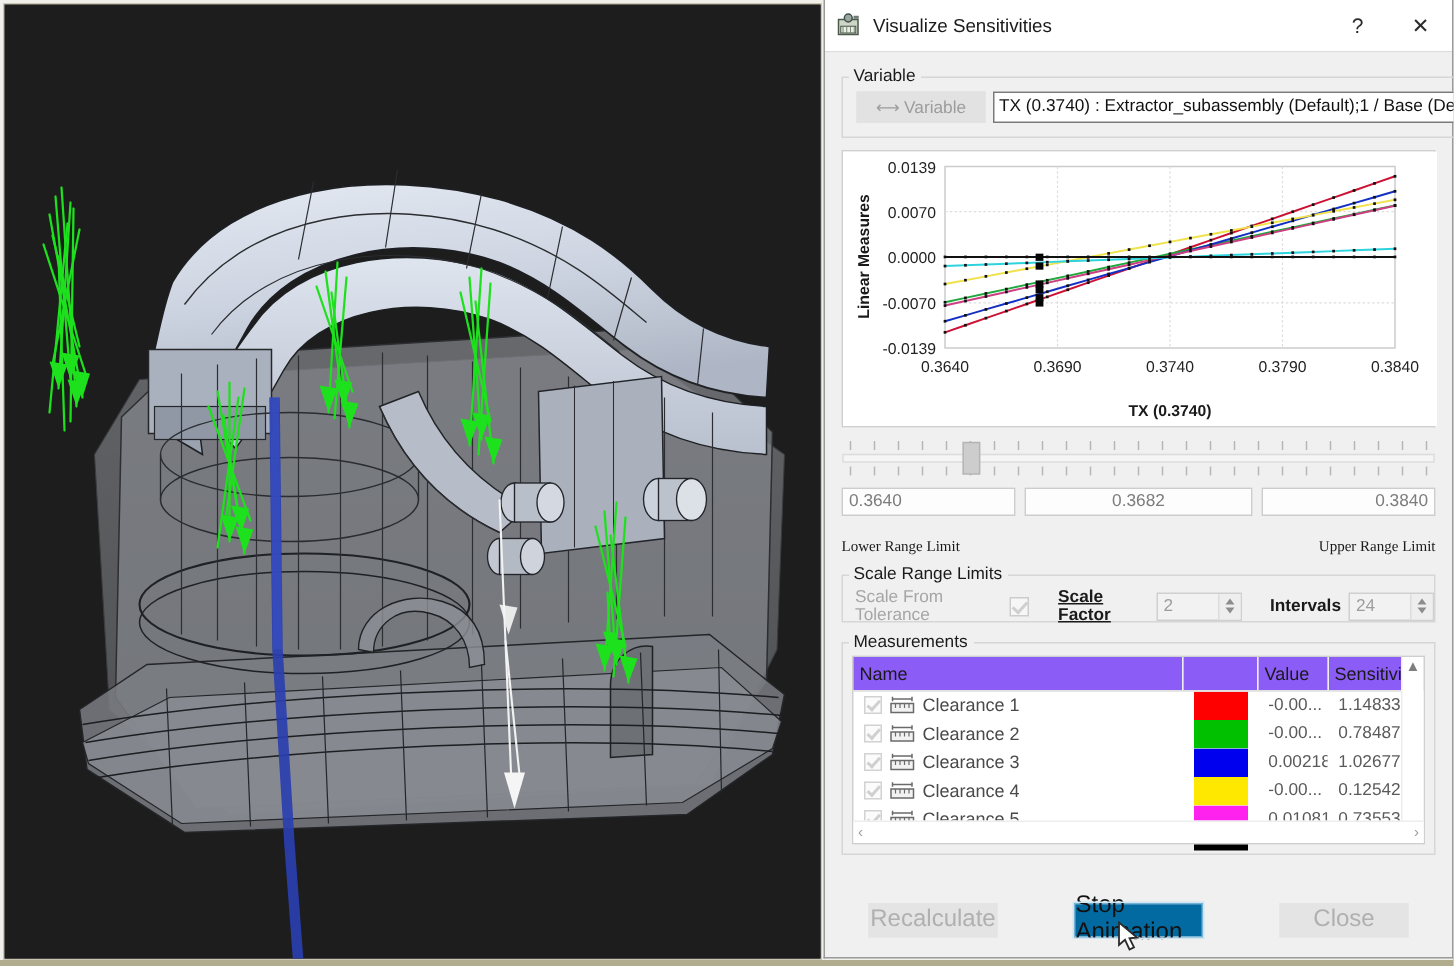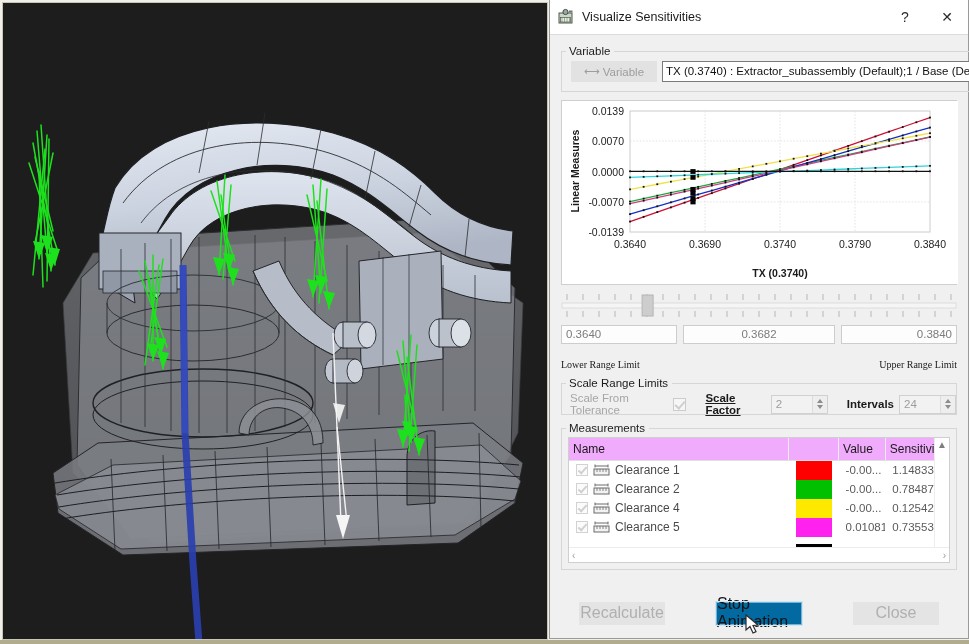--- a/index.html
+++ b/index.html
@@ -216,21 +216,21 @@
     border-collapse: collapse;
     width: 100%;
     table-layout: fixed;
     font-size: 11.5px;
   }
   table.meas th {
     font-weight: normal;
     text-align: left;
     color: #1a1a1a;
     height: 22px;
-    background: #f0abfc;
+    background: #8b5cf6;
     border-bottom: 1px solid #e0e0e0;
     border-right: 1px solid #ededed;
     padding: 0 4px;
     font-size: 12px;
   }
   table.meas th.c-swatch { border-right: 1px solid #ededed; }
   table.meas td {
     height: 19px;
     padding: 0 7px;
     color: #5a5a5a;
@@ -928,20 +928,39 @@
                 <tr>
                   <td class="c-name">
                     <span class="rowname">
                       <span class="chk2"></span>
                       <svg class="ruler-icon" viewBox="0 0 17 12">
                         <path d="M2 2 H15" stroke="#6a6a6a" stroke-width="1"></path>
                         <path d="M2 0.5 V3.5 M15 0.5 V3.5" stroke="#6a6a6a" stroke-width="1"></path>
                         <rect x="1" y="5" width="15" height="6" fill="#f2f2f2" stroke="#6a6a6a" stroke-width="1"></rect>
                         <path d="M4 5 V8 M7 5 V8 M10 5 V8 M13 5 V8" stroke="#6a6a6a" stroke-width="0.8"></path>
                       </svg>
+                      <span class="lbl">Clearance 3</span>
+                    </span>
+                  </td>
+                  <td class="c-swatch">
+                    <div style="background: rgb(0, 0, 238);"></div>
+                  </td>
+                  <td class="c-val">0.00218</td>
+                  <td class="c-sens">1.02677</td>
+                </tr>
+                <tr>
+                  <td class="c-name">
+                    <span class="rowname">
+                      <span class="chk2"></span>
+                      <svg class="ruler-icon" viewBox="0 0 17 12">
+                        <path d="M2 2 H15" stroke="#6a6a6a" stroke-width="1"></path>
+                        <path d="M2 0.5 V3.5 M15 0.5 V3.5" stroke="#6a6a6a" stroke-width="1"></path>
+                        <rect x="1" y="5" width="15" height="6" fill="#f2f2f2" stroke="#6a6a6a" stroke-width="1"></rect>
+                        <path d="M4 5 V8 M7 5 V8 M10 5 V8 M13 5 V8" stroke="#6a6a6a" stroke-width="0.8"></path>
+                      </svg>
                       <span class="lbl">Clearance 4</span>
                     </span>
                   </td>
                   <td class="c-swatch">
                     <div style="background: rgb(255, 232, 0);"></div>
                   </td>
                   <td class="c-val">-0.00...</td>
                   <td class="c-sens">0.12542</td>
                 </tr>
                 <tr>

